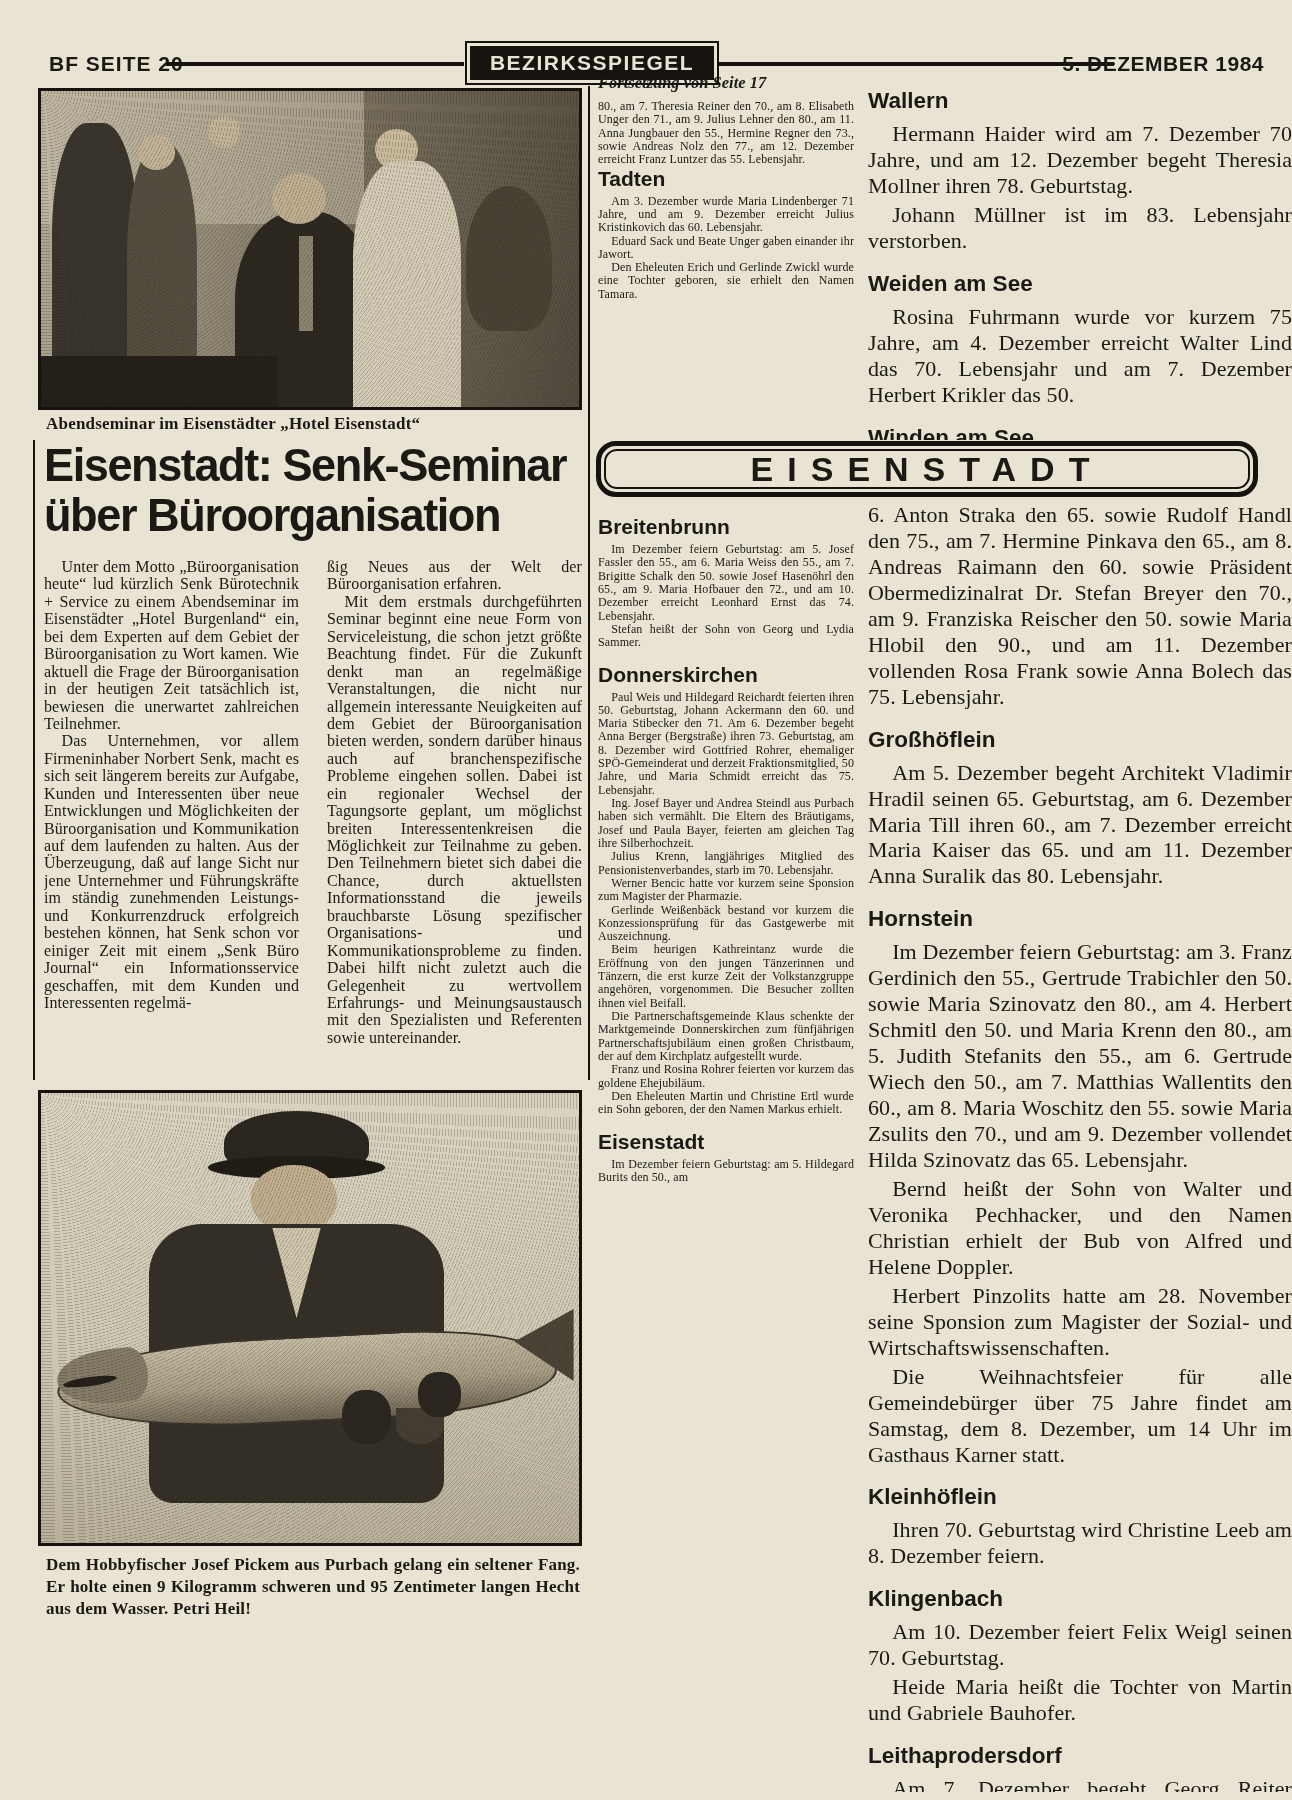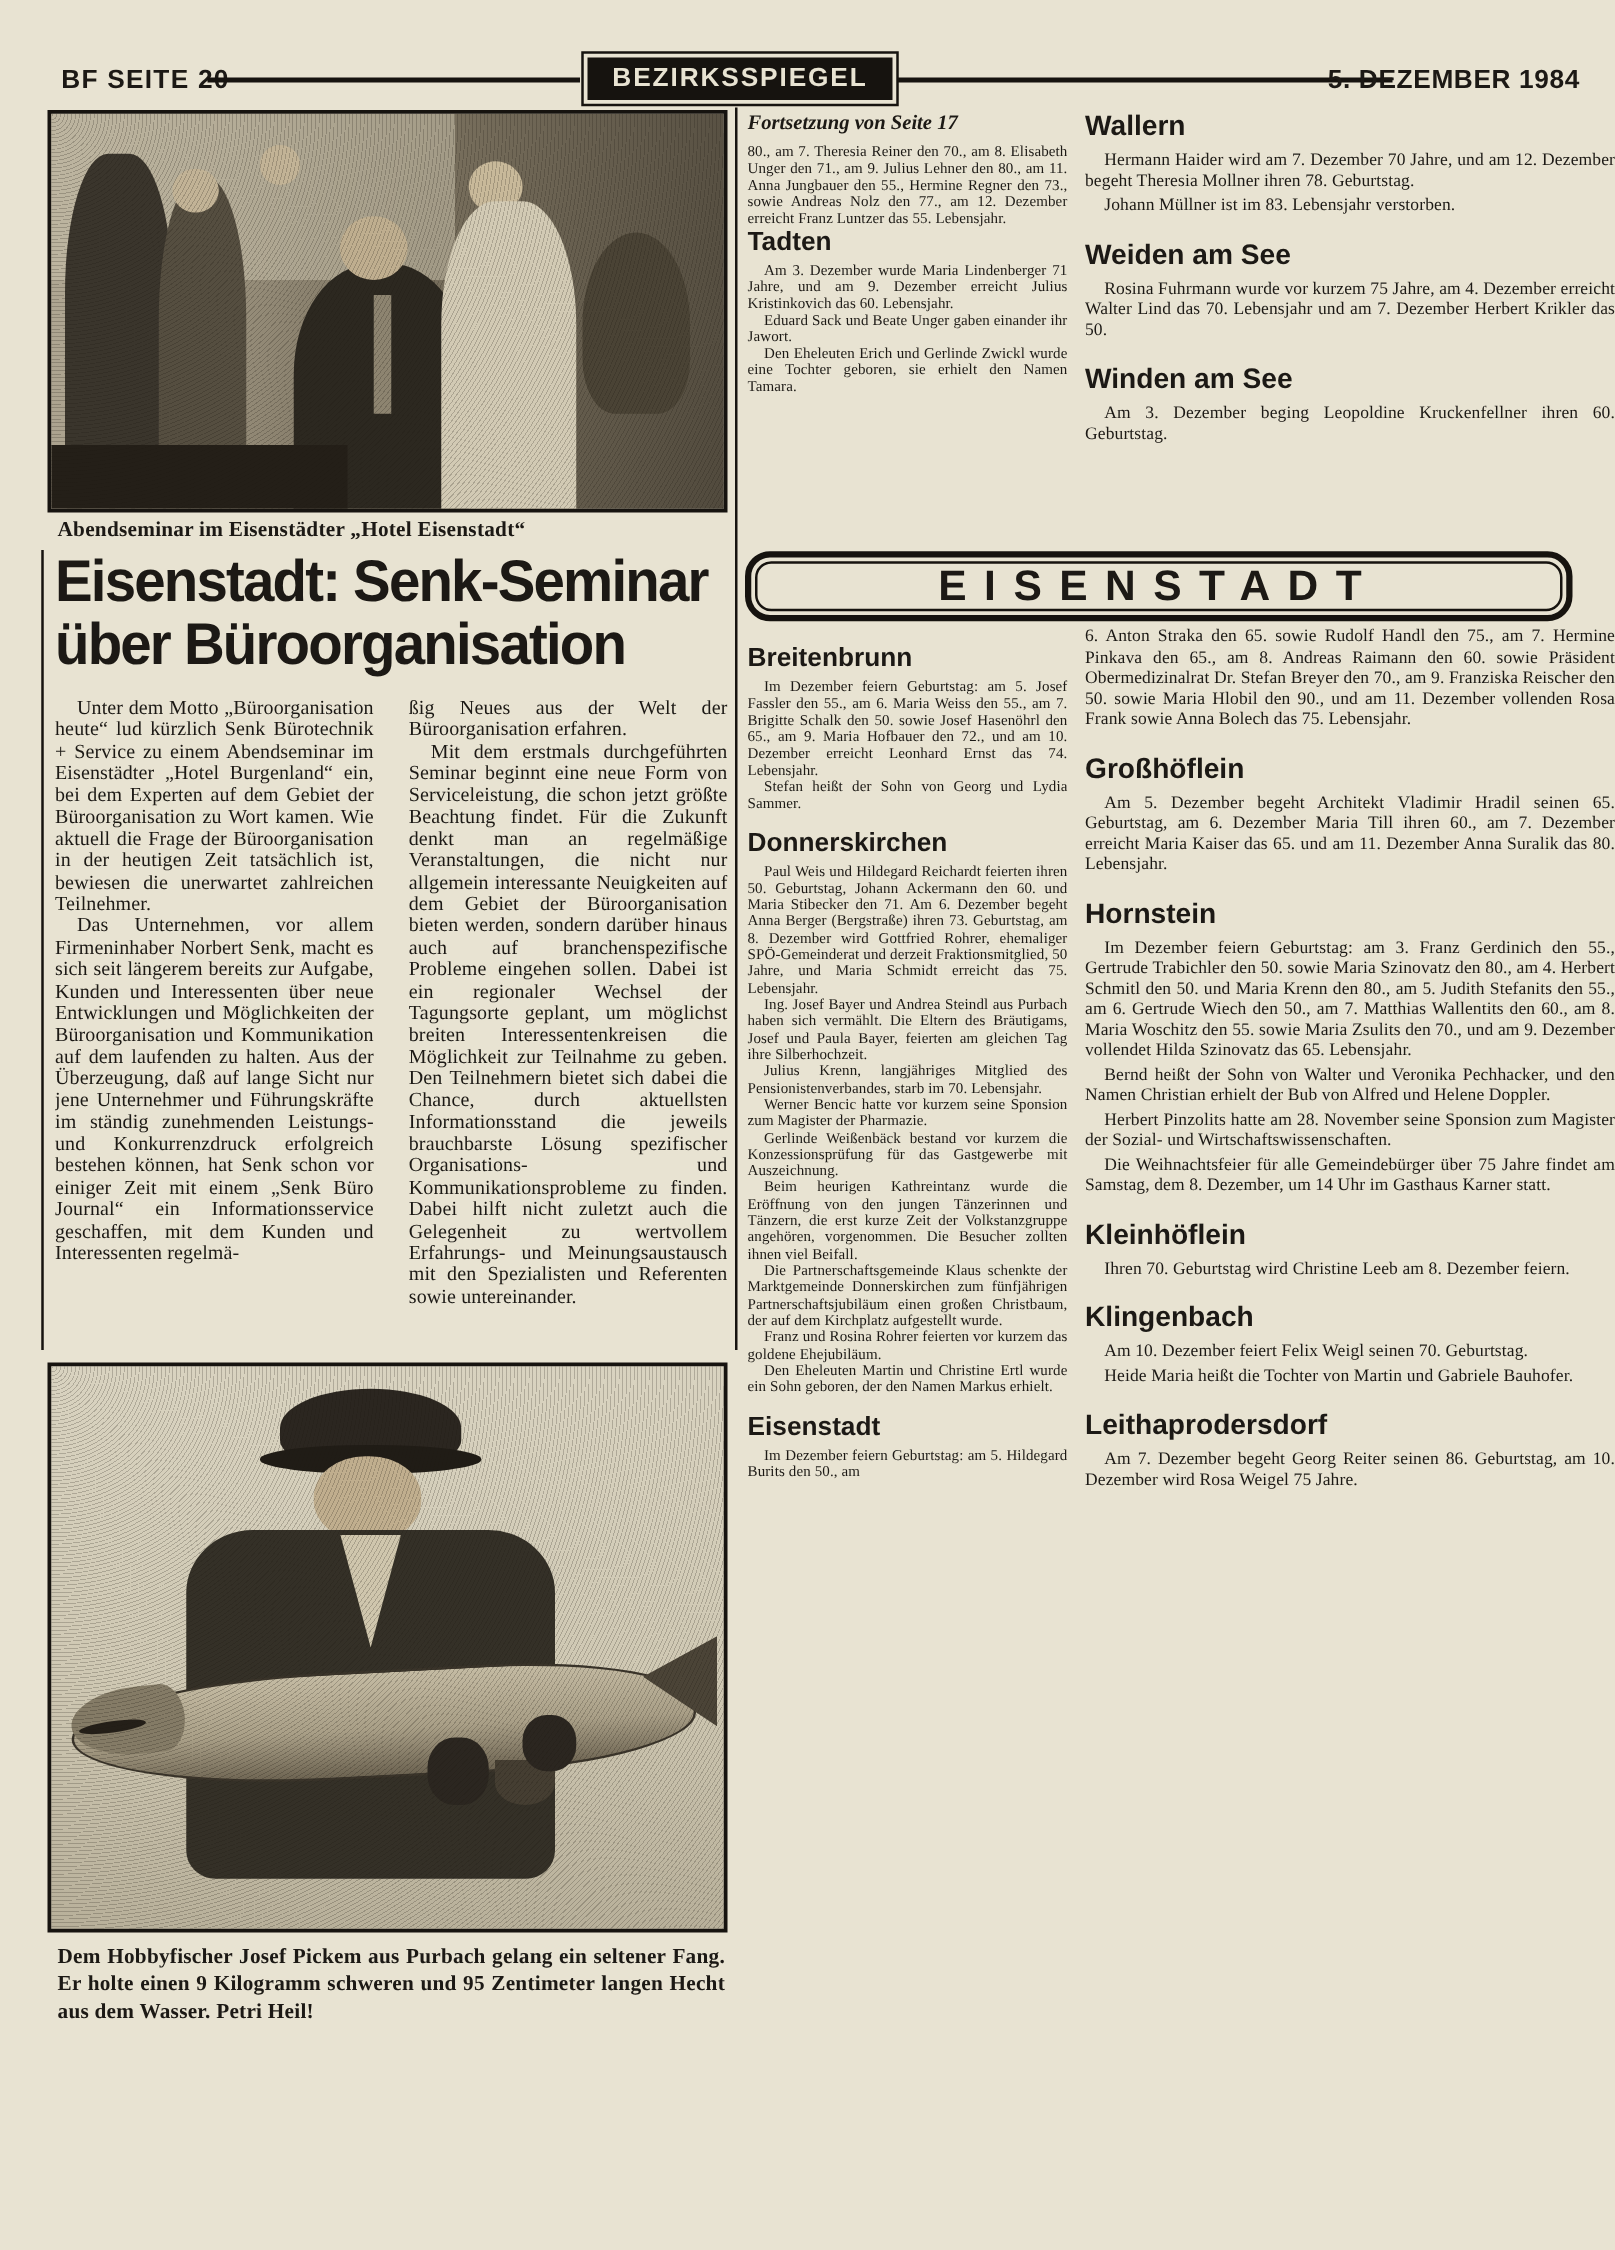--- a/index.html
+++ b/index.html
@@ -42,32 +42,32 @@
     font-family:"Liberation Sans",sans-serif; font-weight:bold; font-size:47px; line-height:1.06;
     letter-spacing:-1.5px; transform:scaleX(.96); transform-origin:left top; }
   
   .bp { text-align:justify; text-indent:1.1em; letter-spacing:.1px; }
   .noindent { text-indent:0; }
   .sh { font-family:"Liberation Sans",sans-serif; font-weight:bold; }
   .article { position:absolute; left:44px; top:558px; width:538px; height:522px; display:flex; gap:28px; overflow:hidden; }
   .article .col { width:261px; }
   .article .bp { font-size:16px; line-height:1.09; }
   .mid { position:absolute; left:598px; width:256px; }
-  .mid-top { top:88px; height:352px; overflow:hidden; }
+  .mid-top { top:73px; height:352px; overflow:hidden; }
   .mid-bottom { top:502px; height:1190px; overflow:hidden; }
   .mid .bp { font-size:12px; line-height:1.11; }
   .mid .sh { font-size:21px; margin:13px 0 4px; }
   .note { font-style:italic; font-weight:bold; font-size:16.5px; margin-bottom:7px; }
   .rc { position:absolute; left:868px; width:424px; }
   .rc-top { top:88px; height:352px; overflow:hidden; }
   .rc-bottom { top:502px; height:1290px; overflow:hidden; }
   .rc .sh { font-size:22.5px; margin:17px 0 7px; }
   .rc-top .sh:first-child { margin-top:0; }
   .mid-top .sh:first-child { margin-top:0; }
-  .rc .bp { font-size:14px; line-height:1.18; margin-bottom:3px; }
+  .rc .bp { font-size:22px; line-height:1.18; margin-bottom:3px; }
   
   .banner { position:absolute; left:596px; top:441px; width:662px; height:56px;
     border:5px solid #16130f; border-radius:20px; padding:3px; }
   .banner-inner { width:100%; height:100%; border:2px solid #16130f; border-radius:13px;
     display:flex; align-items:center; justify-content:center;
     font-family:"Liberation Sans",sans-serif; font-weight:bold; font-size:34px; letter-spacing:14px; }
 </style>
 </head>
 <body>
 

